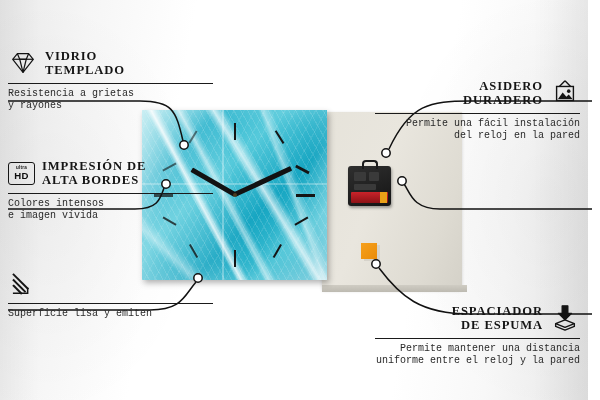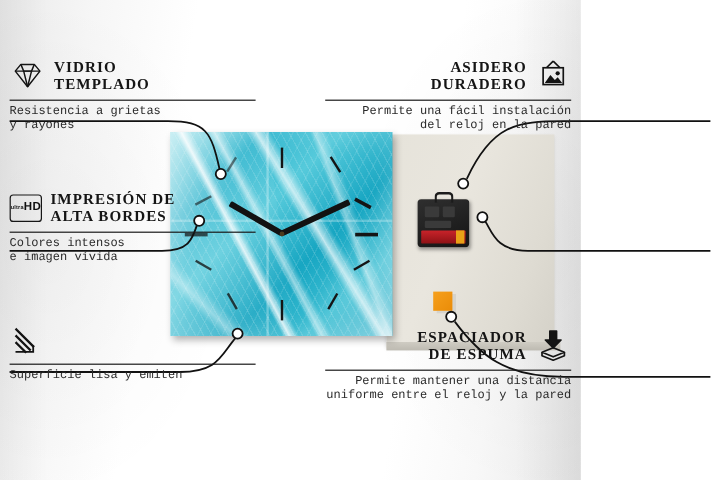--- a/index.html
+++ b/index.html
@@ -5,42 +5,42 @@
   * { margin:0; padding:0; box-sizing:border-box; }
   html,body { width:600px; height:400px; }
   body {
     font-family:"Liberation Serif", serif;
     background:#ffffff;
     position:relative;
     overflow:hidden;
   }
 
   #stage {
-    position:absolute; inset:0; width:484px; height:400px;
+    position:absolute; inset:0; width:588px; height:400px;
     background:
       linear-gradient(100deg,
         #e9e9e9 0%, #efefef 6%, #f6f6f6 14%,
         #ffffff 30%, #ffffff 70%,
         #f8f8f8 84%, #f0f0f0 92%, #e6e6e6 100%);
   }
   
   #stage::before {
     content:""; position:absolute; inset:0;
     background:
       linear-gradient(90deg, rgba(0,0,0,0.045) 0px, rgba(0,0,0,0) 40px),
       linear-gradient(270deg, rgba(0,0,0,0.05) 0px, rgba(0,0,0,0) 55px),
       radial-gradient(ellipse 220px 300px at 8% 52%, rgba(0,0,0,0.035), rgba(0,0,0,0) 70%),
       radial-gradient(ellipse 220px 300px at 93% 50%, rgba(0,0,0,0.04), rgba(0,0,0,0) 70%);
     pointer-events:none;
   }
 
   
   .feature { position:absolute; width:205px; }
   .feature.left  { left:8px;  text-align:left; }
-  .feature.right { right:8px; text-align:right; }
+  .feature.right { right:8px; text-align:right;margin-top:30px; }
 
   .f-head {
     display:flex; align-items:center; gap:7px;
     min-height:34px;
   }
   .feature.left  .f-head { justify-content:flex-start; }
   .feature.right .f-head { justify-content:flex-end; flex-direction:row; }
 
   .f-title {
     font-family:"Liberation Serif", serif;
@@ -68,21 +68,21 @@
     white-space:pre-line;
   }
 
   .icon { width:30px; height:28px; flex:0 0 30px; display:block; }
   .icon svg { width:100%; height:100%; display:block; }
 
   
   .hdbox {
     width:27px; height:23px; flex:0 0 27px;
     border:1.6px solid #161616; border-radius:3px;
-    display:flex; flex-direction:row; align-items:center;
+    display:flex; flex-direction:column; align-items:center;
     justify-content:center; line-height:1;
   }
   .hdbox .u { font-size:4.6px; font-weight:700; letter-spacing:.2px; color:#161616;
               font-family:"Liberation Sans", sans-serif; }
   .hdbox .h { font-size:9.6px; font-weight:700; letter-spacing:.2px; color:#0d0d0d;
               font-family:"Liberation Sans", sans-serif; margin-top:.5px; }
 
   
   #product { position:absolute; left:0; top:0; width:600px; height:400px; pointer-events:none; }
 

